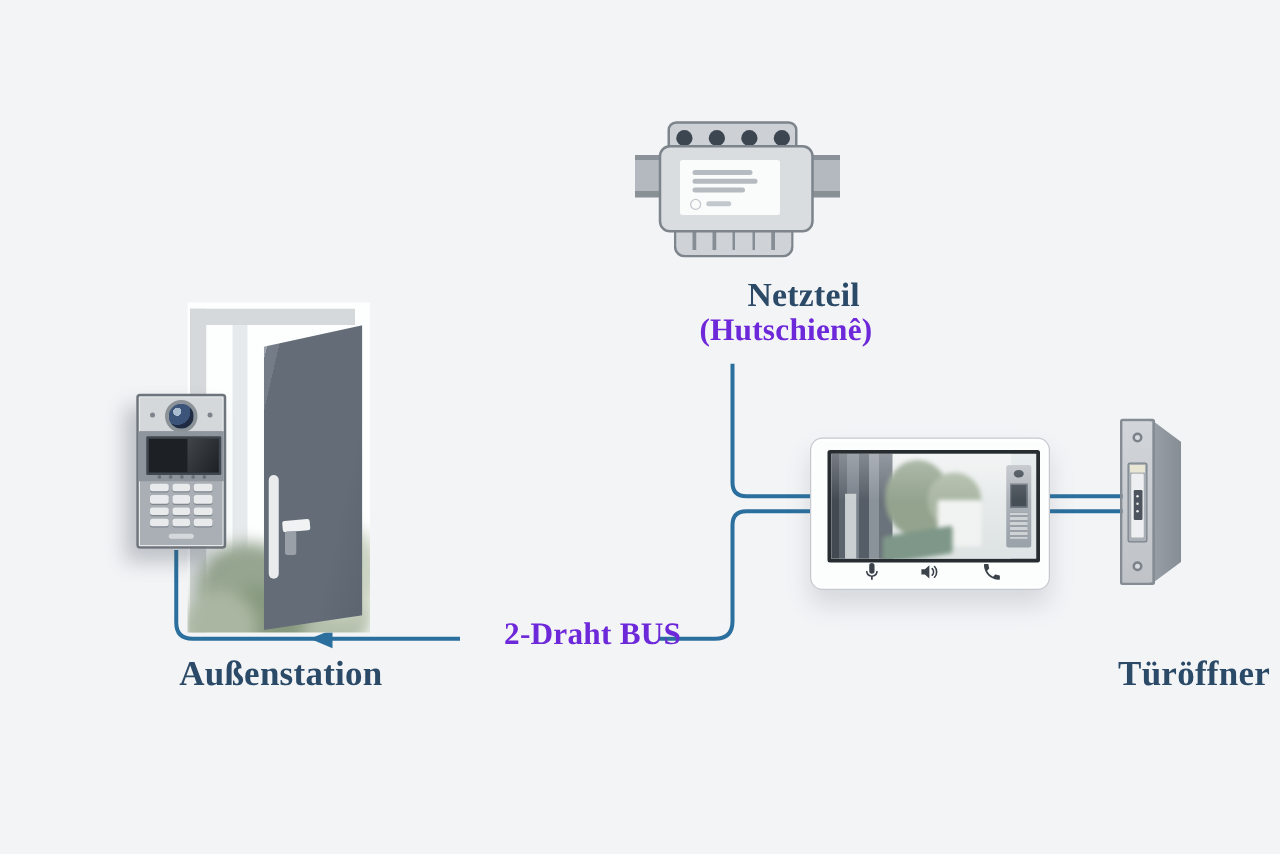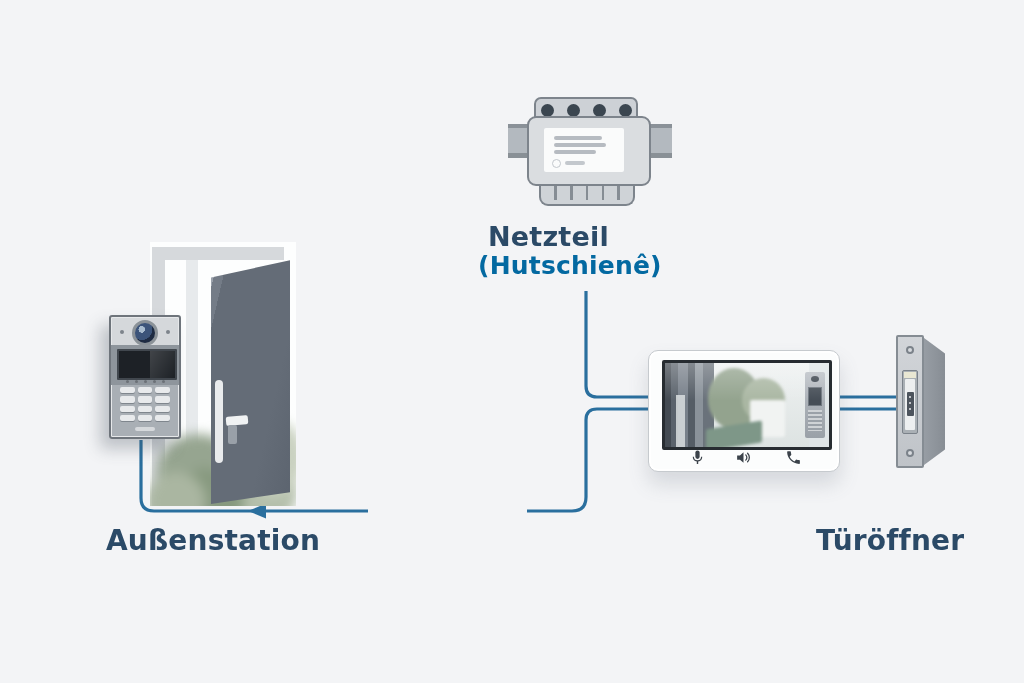--- a/index.html
+++ b/index.html
@@ -3,22 +3,22 @@
 <meta charset="utf-8">
 <style>
   html,body{margin:0;padding:0;}
   .stage{
     position:relative;width:1024px;height:683px;overflow:hidden;
     background:#f3f4f6;
     font-family:"DejaVu Sans","Liberation Sans",sans-serif;
   }
   .abs{position:absolute;}
   
-  .lbl{position:absolute;text-align:left;font-weight:600;color:#2b4a67;z-index:6;letter-spacing:.2px;}
-  .lbl.blue{color:#0369a1;}
+  .lbl{position:absolute;text-align:right;font-weight:600;color:#2b4a67;z-index:6;letter-spacing:.2px;font-family:Liberation Serif, serif;}
+  .lbl.blue{color:#6d28d9;}
   .lbl-netzteil{left:488px;top:221px;width:200px;font-size:27px;}
   .lbl-hutschiene{left:478px;top:251px;width:220px;font-size:25px;}
   .lbl-bus{left:345px;top:494px;width:200px;font-size:25px;}
   .lbl-aussen{left:106px;top:524px;width:200px;font-size:28px;}
   .lbl-innen{left:643px;top:533px;width:200px;font-size:27px;}
   .lbl-tuer{left:816px;top:524px;width:200px;font-size:28px;}
   
   .wires{position:absolute;left:0;top:0;z-index:1;}
   .wires path{stroke:#2a6f9e;stroke-width:3.2;fill:none;}
   .wires polygon{fill:#2a6f9e;}
@@ -204,20 +204,21 @@
         <i></i>
         <i></i>
       <i></i>
         <i></i>
         <i></i>
     </div>
     <div class="stn-tag"></div>
   </div>
   <div class="lbl lbl-aussen">Außenstation</div>
 
+  <div class="lbl blue lbl-bus">2-Draht BUS</div>
 
   <div class="abs monitor">
     <div class="mon-screen">
       <div class="ms-mid"></div>
       <div class="ms-left"></div>
       <div class="ms-pillar"></div>
       <div class="ms-blur">
         <i class="ms-tree1"></i>
         <i class="ms-tree2"></i>
         <i class="ms-cube"></i>

